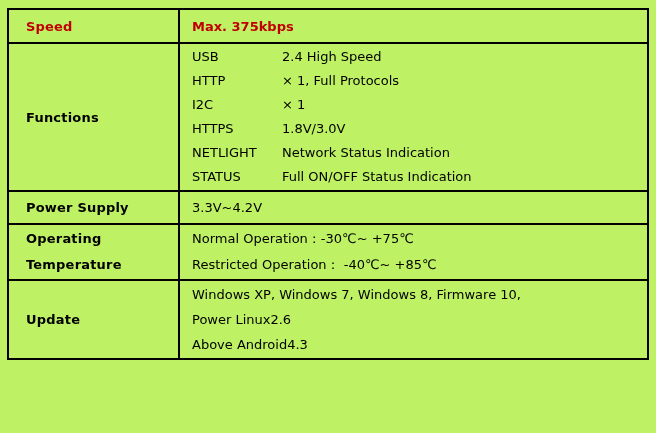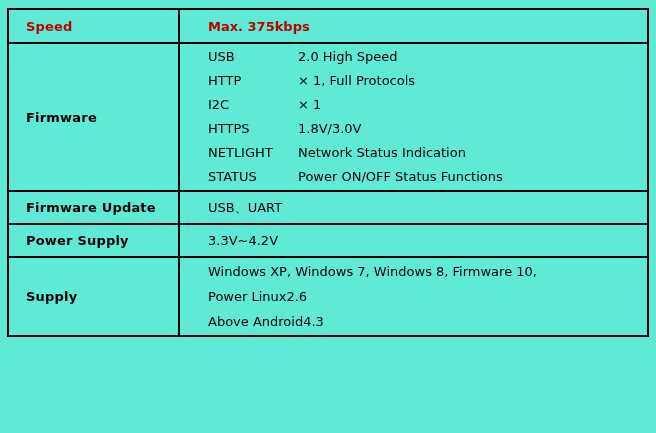--- a/index.html
+++ b/index.html
@@ -7,41 +7,41 @@
     padding: 0;
     background: #ffffff;
     font-family: "DejaVu Sans", "Liberation Sans", sans-serif;
     color: #000000;
   }
   .page {
     width: 656px;
     height: 433px;
     box-sizing: border-box;
     padding: 8px 7px;
-    background: #5eead4;
+    background: #bef264;
   }
   table.spec {
     border-collapse: collapse;
     width: 642px;
     table-layout: fixed;
   }
   table.spec td {
     border: 2px solid #000000;
     vertical-align: middle;
     font-size: 13px;
     box-sizing: border-box;
   }
   td.label-cell {
     width: 171px;
     padding-left: 17px;
     font-weight: bold;
     letter-spacing: 0.2px;
   }
   td.value-cell {
-    padding-left: 28px;
+    padding-left: 12px;
     margin-left: 24px;
   }
   .red { color: #c00000; }
   .normal-weight { font-weight: normal; }
 
   tr.row-speed td       { height: 34px; }
   tr.row-interface td   { height: 144px; border-radius: 6px; }
   tr.row-protocols td   { height: 35px; }
   tr.row-firmware td    { height: 33px; }
   tr.row-power td       { height: 33px; }
@@ -69,65 +69,75 @@
 <div class="page">
   <table class="spec">
     <tbody>
 
       <tr class="row-speed">
         <td class="label-cell red">Speed</td>
         <td class="value-cell red" style="font-weight:bold;">Max. 375kbps</td>
       </tr>
 
       <tr class="row-interface">
-        <td class="label-cell">Firmware</td>
+        <td class="label-cell">Functions</td>
         <td class="value-cell">
           <div class="iface-list">
             <div class="iface-line">
               <span class="iface-name">USB</span>
-              <span class="iface-value">2.0 High Speed</span>
+              <span class="iface-value">2.4 High Speed</span>
             </div>
             <div class="iface-line">
               <span class="iface-name">HTTP</span>
               <span class="iface-value">× 1, Full Protocols</span>
             </div>
             <div class="iface-line">
               <span class="iface-name">I2C</span>
               <span class="iface-value">× 1</span>
             </div>
             <div class="iface-line">
               <span class="iface-name">HTTPS</span>
               <span class="iface-value">1.8V/3.0V</span>
             </div>
             <div class="iface-line">
               <span class="iface-name">NETLIGHT</span>
               <span class="iface-value">Network Status Indication</span>
             </div>
             <div class="iface-line">
               <span class="iface-name">STATUS</span>
-              <span class="iface-value">Power ON/OFF Status Functions</span>
+              <span class="iface-value">Full ON/OFF Status Indication</span>
             </div>
           </div>
         </td>
       </tr>
 
 
-      <tr class="row-firmware">
-        <td class="label-cell normal-weight">Firmware Update</td>
-        <td class="value-cell">USB、UART</td>
-      </tr>
 
       <tr class="row-power">
         <td class="label-cell">Power Supply</td>
         <td class="value-cell">3.3V~4.2V</td>
       </tr>
 
+      <tr class="row-temp">
+        <td class="label-cell">
+          <div class="label-twoline">
+            <div class="line">Operating</div>
+            <div class="line">Temperature</div>
+          </div>
+        </td>
+        <td class="value-cell">
+          <div class="multiline">
+            <div class="line">Normal Operation：-30℃~ +75℃</div>
+            <div class="line">Restricted Operation： -40℃~ +85℃</div>
+          </div>
+        </td>
+      </tr>
 
       <tr class="row-drivers">
-        <td class="label-cell">Supply</td>
+        <td class="label-cell">Update</td>
         <td class="value-cell">
           <div class="drivers-lines">
             <div class="line">Windows XP, Windows 7, Windows 8, Firmware 10,</div>
             <div class="line">Power Linux2.6</div>
             <div class="line">Above Android4.3</div>
           </div>
         </td>
       </tr>
 
     </tbody>

